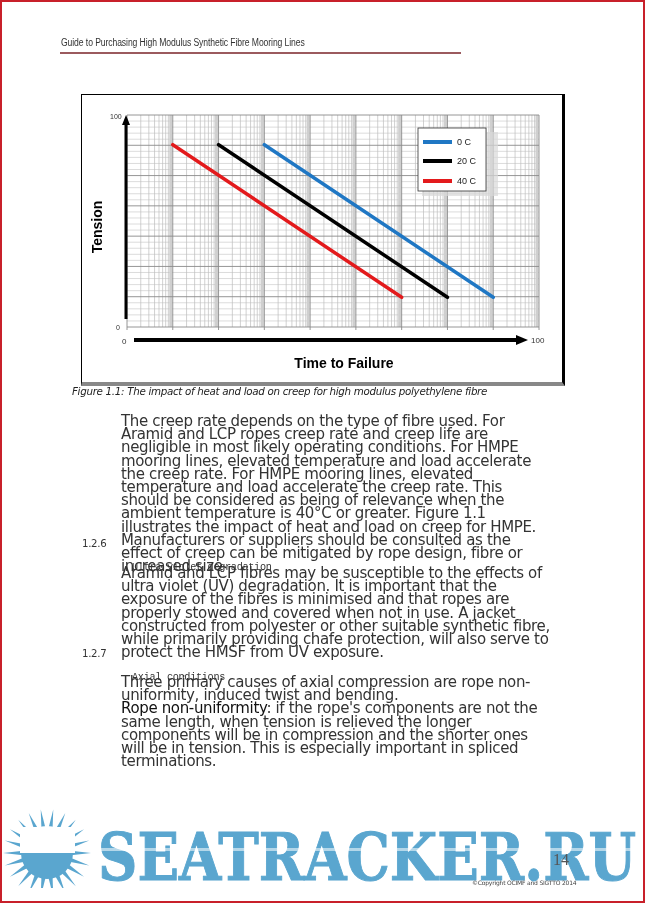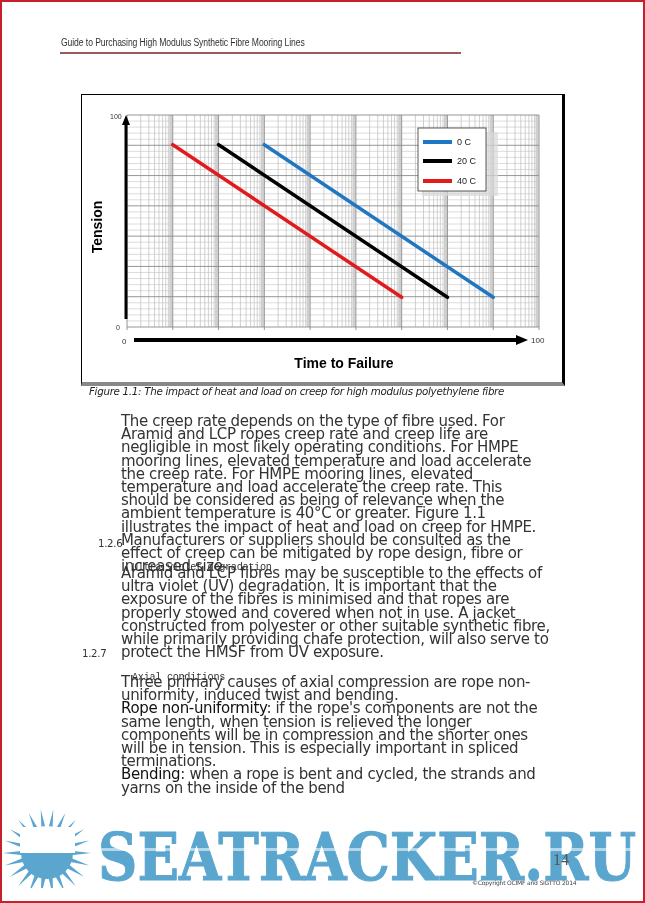--- a/index.html
+++ b/index.html
@@ -2,21 +2,21 @@
 <html><head>
 <meta charset="utf-8">
 <style>
   html, body { margin:0; padding:0; }
   body { width:645px; height:903px; background:#fff; position:relative; overflow:hidden; font-family:"Liberation Sans", sans-serif; }
   .page-border { position:absolute; left:0; top:0; width:641px; height:899px; border:2px solid #c8202a; box-sizing:content-box; }
   .running-head { position:absolute; left:61px; top:37px; font-family:"Liberation Sans", sans-serif; font-size:10px; color:#333; transform:scaleX(0.86); transform-origin:left top; letter-spacing:-0.1px; }
   .head-rule { position:absolute; left:60px; top:52px; width:401px; height:2px; background:#9b5a5e; }
   .chart-frame { position:absolute; left:81px; top:94px; width:480px; height:287px; border:1px solid #000; border-right-width:3px; border-bottom:4px solid #888; background:#fff; }
   .chart-frame svg { position:absolute; left:0; top:0; }
-  .caption { position:absolute; left:89px; top:385px; font-family:"DejaVu Sans", sans-serif; font-style:italic; font-size:10.3px; color:#222; letter-spacing:-0.3px; white-space:nowrap; }
+  .caption { position:absolute; left:72px; top:385px; font-family:"DejaVu Sans", sans-serif; font-style:italic; font-size:10.3px; color:#222; letter-spacing:-0.3px; white-space:nowrap; }
   .body-text { position:absolute; left:121px; font-family:"DejaVu Sans", sans-serif; font-size:15px; line-height:13.2px; color:#333; width:430px; letter-spacing:-0.35px; }
   .body-text b { color:#111; font-weight:normal; }
   .sec-num { position:absolute; left:82px; font-family:"DejaVu Sans", sans-serif; font-size:10.2px; color:#333; letter-spacing:-0.3px; }
   .sec-title { position:absolute; left:132px; font-family:Liberation Mono, monospace; font-size:10.2px; color:#333; letter-spacing:-0.3px;margin-top:24px; }
   .watermark { position:absolute; left:0; top:808px; width:645px; height:80px; }
   .page-num { position:absolute; left:553px; top:851px; font-size:16px; color:#555; font-family:Liberation Serif, serif; }
   .copyright { position:absolute; left:472px; top:879px; font-size:6px; color:#444; font-family:"DejaVu Sans", sans-serif; letter-spacing:-0.2px; }
 </style>
 </head>
 <body>
@@ -186,31 +186,30 @@
       <line x1="341" y1="86" x2="370" y2="86" stroke="#e31a1c" stroke-width="4"></line>
       <text x="375" y="89" font-size="9" fill="#222" font-family="Liberation Sans, sans-serif">40 C</text>
     </g>
   </svg>
 </div>
 
 <div class="caption">Figure 1.1: The impact of heat and load on creep for high modulus polyethylene fibre</div>
 
 <div class="body-text" style="top:415px;">The creep rate depends on the type of fibre used. For Aramid and LCP ropes creep rate and creep life are negligible in most likely operating conditions. For HMPE mooring lines, elevated temperature and load accelerate the creep rate. For HMPE mooring lines, elevated temperature and load accelerate the creep rate. This should be considered as being of relevance when the ambient temperature is 40°C or greater. Figure 1.1 illustrates the impact of heat and load on creep for HMPE. Manufacturers or suppliers should be consulted as the effect of creep can be mitigated by rope design, fibre or increased size</div>
 
-<div class="sec-num" style="top:538px;margin-left:16px;">1.2.6</div>
+<div class="sec-num" style="top:538px;">1.2.6</div>
 <div class="sec-title" style="top:538px;">Ultra violet degradation</div>
 <div class="body-text" style="top:567px;">Aramid and LCP fibres may be susceptible to the effects of ultra violet (UV) degradation. It is important that the exposure of the fibres is minimised and that ropes are properly stowed and covered when not in use. A jacket constructed from polyester or other suitable synthetic fibre, while primarily providing chafe protection, will also serve to protect the HMSF from UV exposure.</div>
 
 <div class="sec-num" style="top:648px;">1.2.7</div>
 <div class="sec-title" style="top:648px;">Axial conditions</div>
 
 <div class="body-text" style="top:676px;">
   <div>Three primary causes of axial compression are rope non-uniformity, induced twist and bending.</div>
   <div><b>Rope non-uniformity</b><span>: if the rope's components are not the same length, when tension is relieved the longer components will be in compression and the shorter ones will be in tension. This is especially important in spliced terminations.</span></div>
-  <div><b>Bending</b><span>: when a rope is bent and cycled, the strands and yarns on the inside of the bend</span></div>
 </div>
 
 <svg class="watermark" width="645" height="80" viewBox="0 0 645 80">
   <defs>
     <clipPath id="sunclip">
         <rect x="0" y="0" width="120" height="80"></rect>
       </clipPath>
   </defs>
   <g clip-path="url(#sunclip)">
     <g id="sun-rays">

